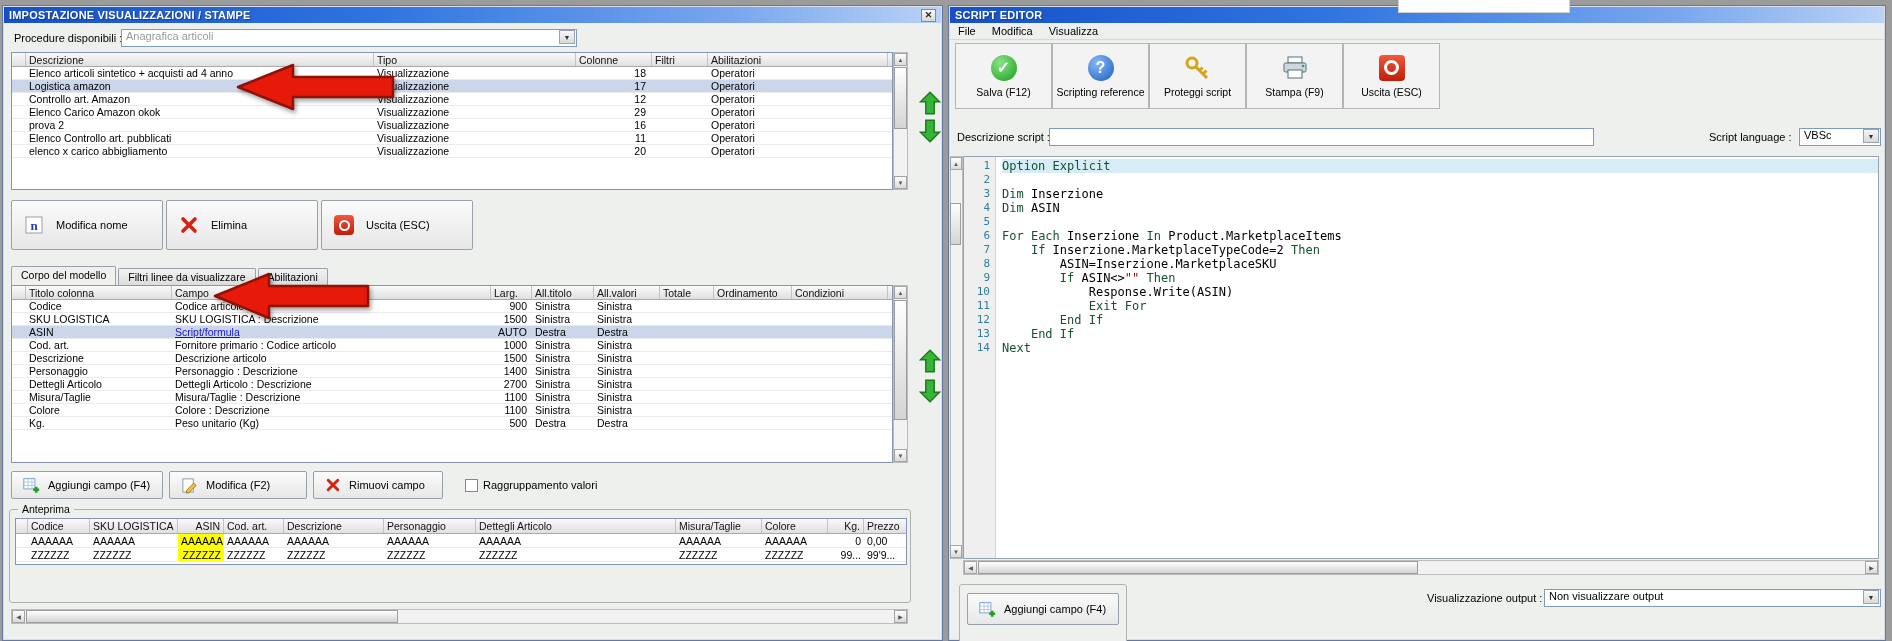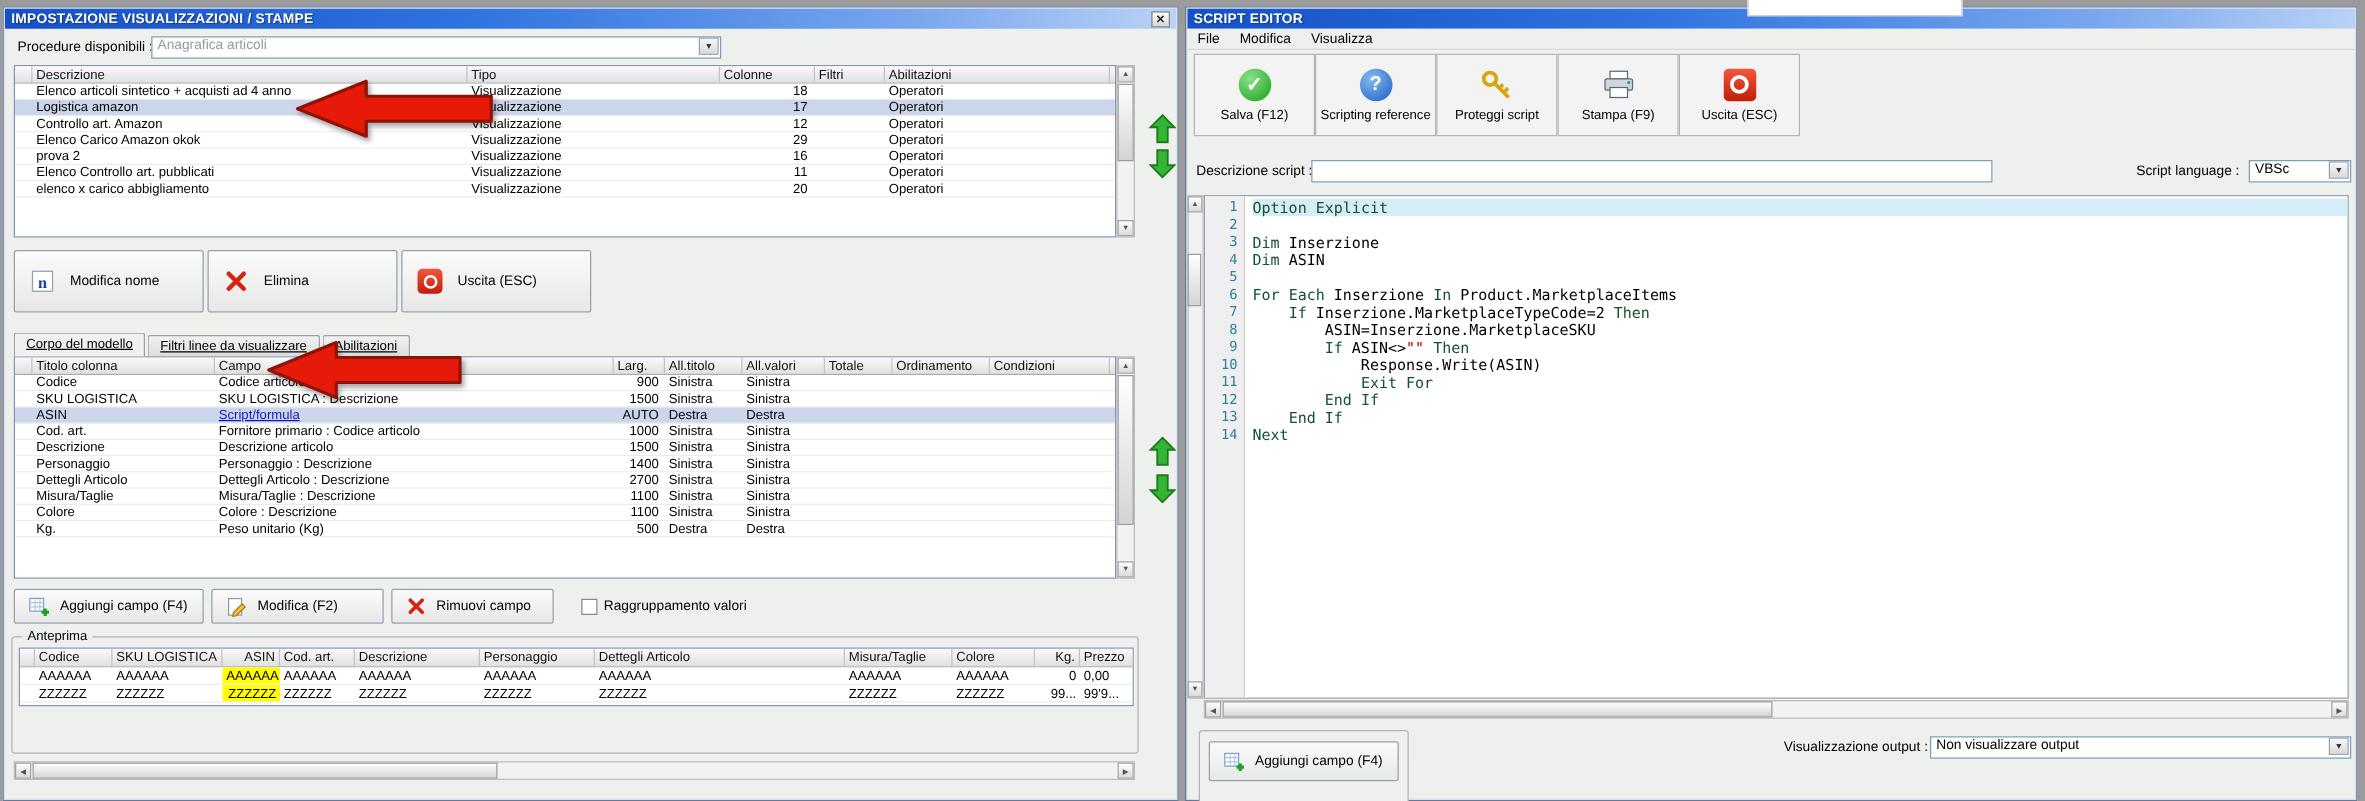--- a/index.html
+++ b/index.html
@@ -113,21 +113,21 @@
   .exit-icon::after { content:""; width:7px; height:7px; border:2.5px solid #fff; border-radius:50%; }
   .exit-icon.lg { width:26px; height:26px; }
   .exit-icon.lg::after { width:9px; height:9px; border-width:3px; }
 
   .round-icon { width:26px; height:26px; border-radius:50%; color:#fff;
     font-weight:bold; font-size:16px; display:flex; align-items:center; justify-content:center; }
   .round-icon.green { background:radial-gradient(circle at 35% 30%, #8ae28a, #16a016); }
   .round-icon.blue  { background:radial-gradient(circle at 35% 30%, #86b9f2, #1a5fc4); }
 
   
-  .tabs { position:absolute; display:flex; align-items:flex-end;text-decoration:underline; }
+  .tabs { position:absolute; display:flex; align-items:flex-end; }
   .tab {
     height:17px; padding:2px 9px 0; font-size:10.5px;
     background:linear-gradient(#f2f2f2,#dcdcdc);
     border:1px solid #98a0aa; border-bottom:none;
     border-radius:2px 2px 0 0; margin-right:2px; cursor:default;
   }
   .tab.active { height:19px; background:#f0f1ef; position:relative; z-index:2; }
 
   
   .groupbox { position:absolute; border:1px solid #b2b2b2; border-radius:3px; }

